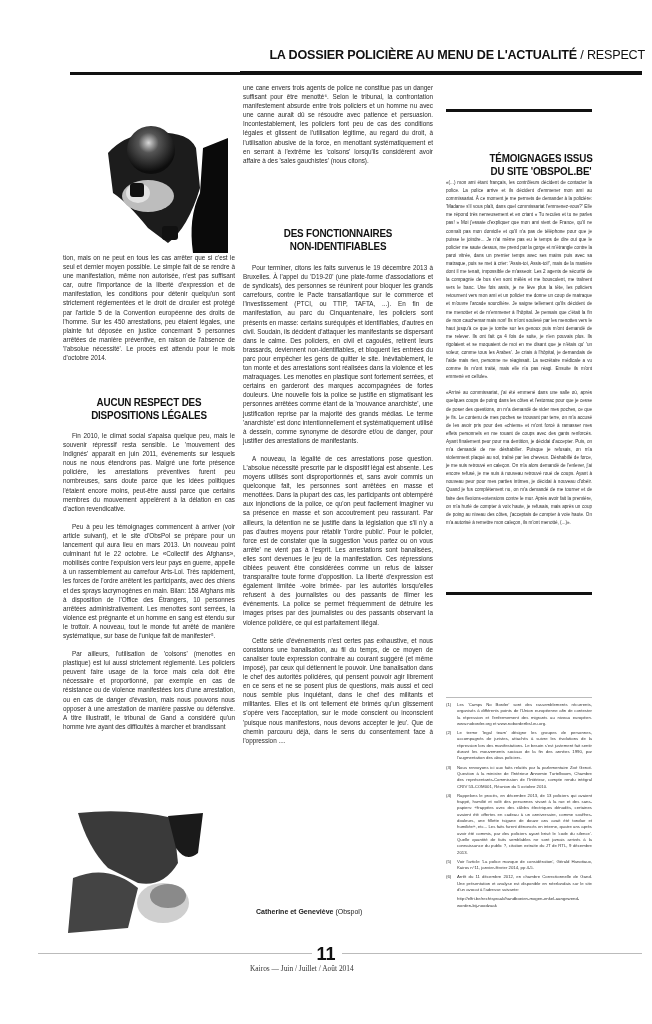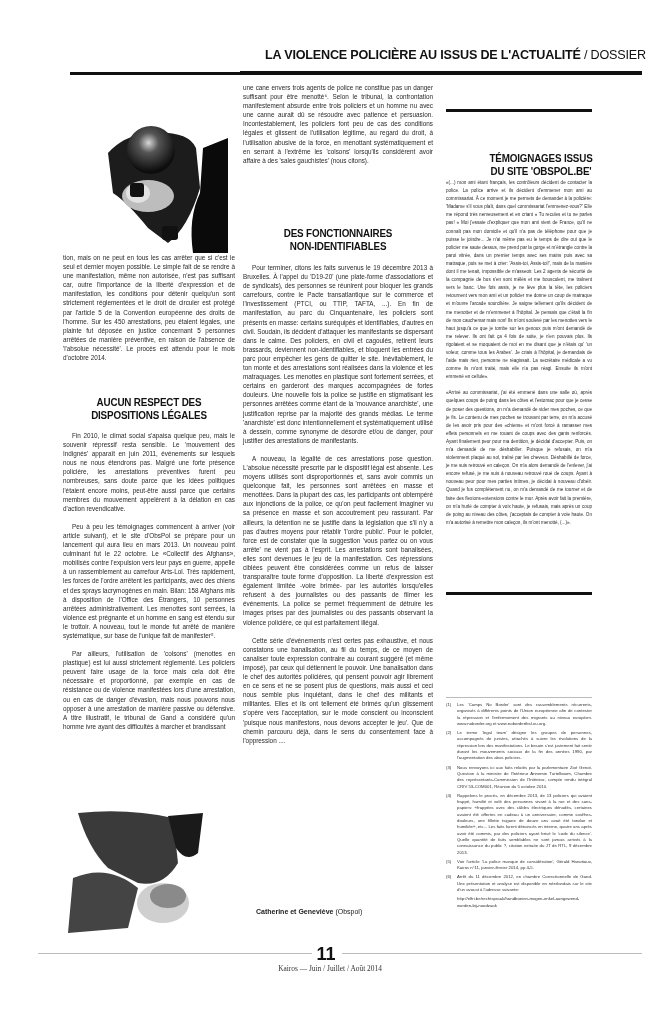--- a/index.html
+++ b/index.html
@@ -30,27 +30,27 @@
   .footnotes { position:absolute; left:446px; top:702px; width:146px; font-size:4.3px; line-height:6.3px; color:#333; }
   .footnotes .fn { display:flex; margin-bottom:3px; text-align:justify; }
   .footnotes .fn .num { flex:0 0 11px; }
   .footnotes .fn .txt { flex:1; }
   .footnotes .url { padding-left:11px; }
   .signature { position:absolute; left:256px; top:908px; font-size:7px; color:#222; }
   .signature b { font-weight:bold; }
   .footer-rule-left { position:absolute; left:38px; top:953px; width:300px; height:1px; background:#bbb; }
   .footer-rule-right { position:absolute; left:342px; top:953px; width:300px; height:1px; background:#bbb; }
   .page-num { position:absolute; left:312px; top:944px; width:28px; text-align:center; font-family:"Liberation Sans", sans-serif; font-weight:bold; font-size:18px; background:#fff; color:#111; }
-  .footer-pub { position:absolute; left:250px; top:964px; width:160px; text-align:center; font-family:"Liberation Serif", serif; font-size:7.4px; color:#333; }
+  .footer-pub { position:absolute; left:250px; top:964px; width:160px; text-align:left; font-family:"Liberation Serif", serif; font-size:7.4px; color:#333; }
 </style>
 </head>
 <body>
 
 <div class="header-title">
-  <span>LA VIOLENCE POLICIÈRE AU ISSUS DE L'ACTUALITÉ</span><span class="sec"> / </span><span class="sec">DOSSIER</span>
+  <span>LA DOSSIER POLICIÈRE AU MENU DE L'ACTUALITÉ</span><span class="sec"> / </span><span class="sec">RESPECT</span>
 </div>
 <div class="top-rule"></div>
 <div class="left-rule"></div>
 
 <svg class="illus-top" viewBox="0 0 150 145">
   <defs>
     <radialGradient id="helm" cx="0.45" cy="0.35" r="0.6">
       <stop offset="0" stop-color="#d8d8d8"></stop>
       <stop offset="0.35" stop-color="#555"></stop>
       <stop offset="1" stop-color="#0d0d0d"></stop>

